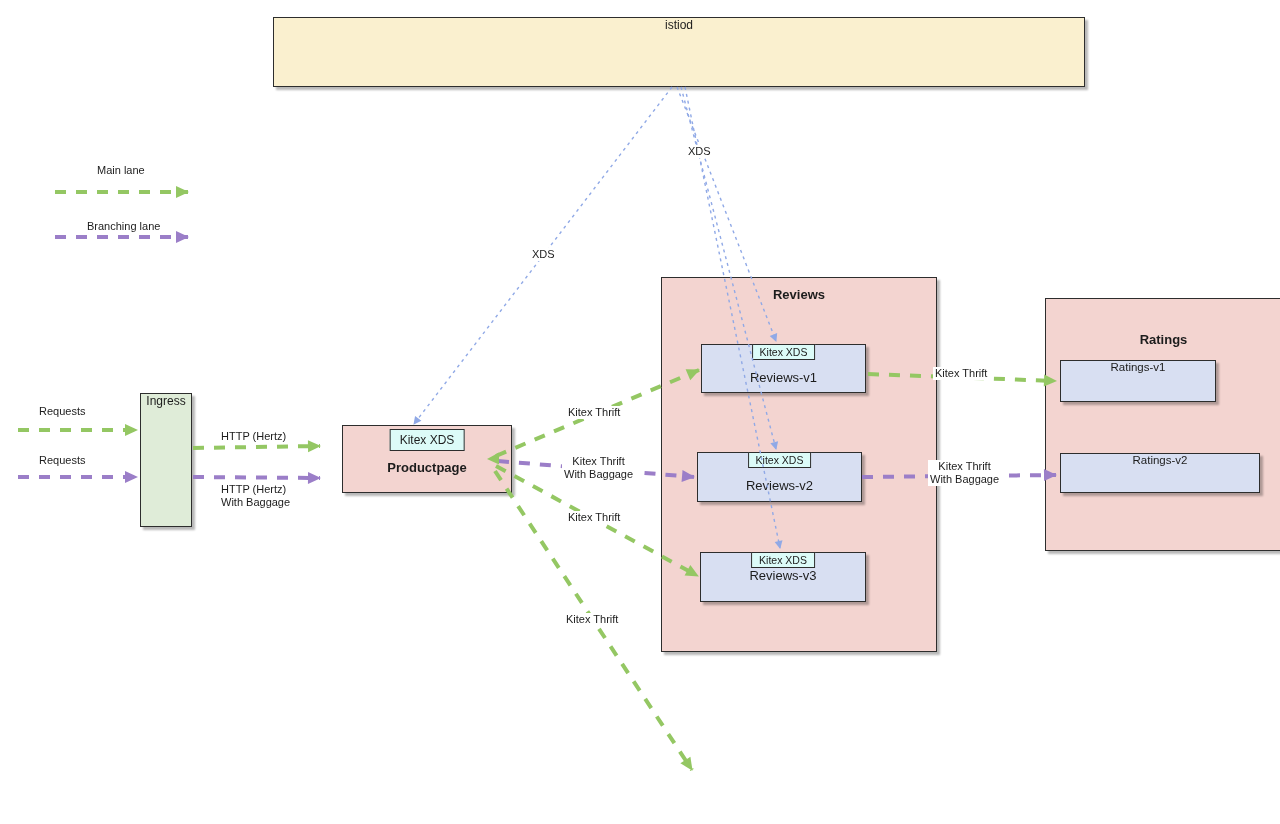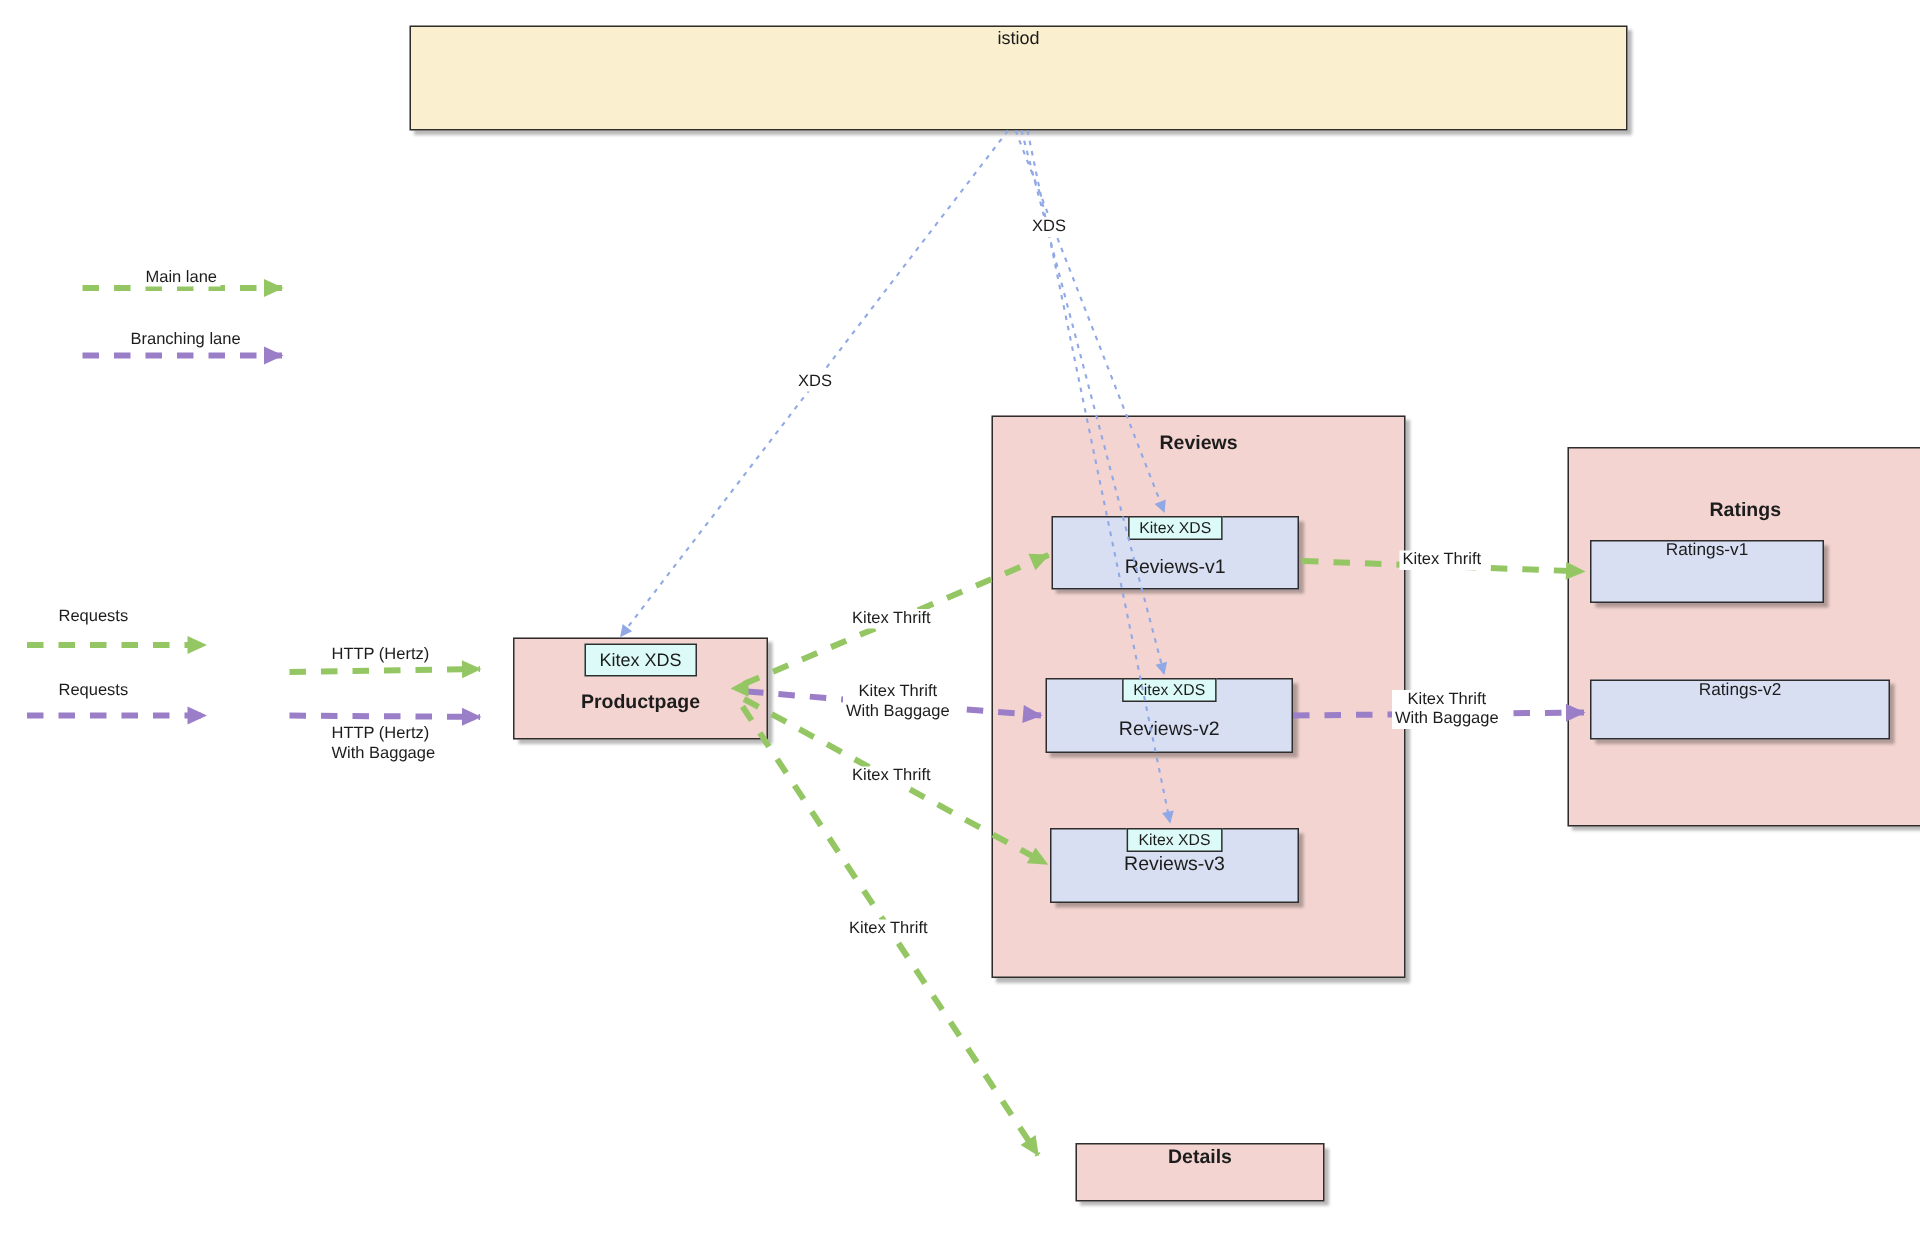--- a/index.html
+++ b/index.html
@@ -58,20 +58,23 @@
 </style>
 </head>
 <body>
 
 <div class="canvas">
 
   <div class="box fill-istiod" style="left:273px;top:17px;width:812px;height:70px">
     <span class="node-label">istiod</span>
   </div>
 
+  <div class="box fill-ingress" style="left:140px;top:393px;width:52px;height:134px">
+    <span class="node-label">Ingress</span>
+  </div>
 
   <div class="box fill-pink" style="left:322px;top:425px;width:170px;height:68px">
     <div class="badge badge-lg">
       <span>Kitex XDS</span>
     </div>
     <div class="node-label-abs bold" style="top:34px;font-weight:bold;font-size:13px">Productpage</div>
   </div>
 
   <div class="group fill-pink" style="left:641px;top:277px;width:276px;height:375px">
     <div class="group-title" style="top:9px">Reviews</div>
@@ -103,23 +106,20 @@
   </div>
 
   <div class="box fill-service" style="left:1060px;top:360px;width:156px;height:42px">
     <span class="node-label" style="font-size:11.5px">Ratings-v1</span>
   </div>
 
   <div class="box fill-service" style="left:1060px;top:453px;width:200px;height:40px">
     <span class="node-label" style="font-size:11.5px">Ratings-v2</span>
   </div>
 
-  <div class="box fill-pink" style="left:697px;top:762px;width:166px;height:39px">
-    <span class="node-label bold">Details</span>
-  </div>
 
   <svg class="edges" width="1280" height="824" viewBox="0 0 1280 824">
     <defs>
       <marker id="ah-green" markerUnits="userSpaceOnUse" markerWidth="16" markerHeight="15" refX="13" refY="7" orient="auto">
         <path class="fill-main-c" d="M1,1 L14,7 L1,13 Z"></path>
       </marker>
       <marker id="ah-purple" markerUnits="userSpaceOnUse" markerWidth="16" markerHeight="15" refX="13" refY="7" orient="auto">
         <path class="fill-branch-c" d="M1,1 L14,7 L1,13 Z"></path>
       </marker>
       <marker id="ah-blue" markerUnits="userSpaceOnUse" markerWidth="10" markerHeight="10" refX="7.5" refY="4.5" orient="auto">
@@ -144,21 +144,21 @@
 
     <line class="lane stroke-main" x1="868" y1="374" x2="1056" y2="381" marker-end="url(#ah-green)"></line>
     <line class="lane stroke-branch" x1="862" y1="477" x2="1056" y2="475" marker-end="url(#ah-purple)"></line>
 
     <line class="xdsline stroke-xds" x1="672" y1="87" x2="414" y2="424" marker-end="url(#ah-blue)"></line>
     <line class="xdsline stroke-xds" x1="677" y1="87" x2="776" y2="341" marker-end="url(#ah-blue)"></line>
     <line class="xdsline stroke-xds" x1="681" y1="87" x2="776" y2="449" marker-end="url(#ah-blue)"></line>
     <line class="xdsline stroke-xds" x1="685" y1="87" x2="780" y2="548" marker-end="url(#ah-blue)"></line>
   </svg>
 
-  <div class="legend-label" style="left:95px;top:179px">Main lane</div>
+  <div class="legend-label" style="left:95px;top:164px">Main lane</div>
   <div class="legend-label" style="left:85px;top:220px">Branching lane</div>
 
   <div class="elabel" style="left:37px;top:405px">Requests</div>
   <div class="elabel" style="left:37px;top:454px">Requests</div>
 
   <div class="elabel" style="left:219px;top:430px">HTTP (Hertz)</div>
   <div class="elabel" style="left:219px;top:483px">
     <div>HTTP (Hertz)</div>
     <div>With Baggage</div>
   </div>

